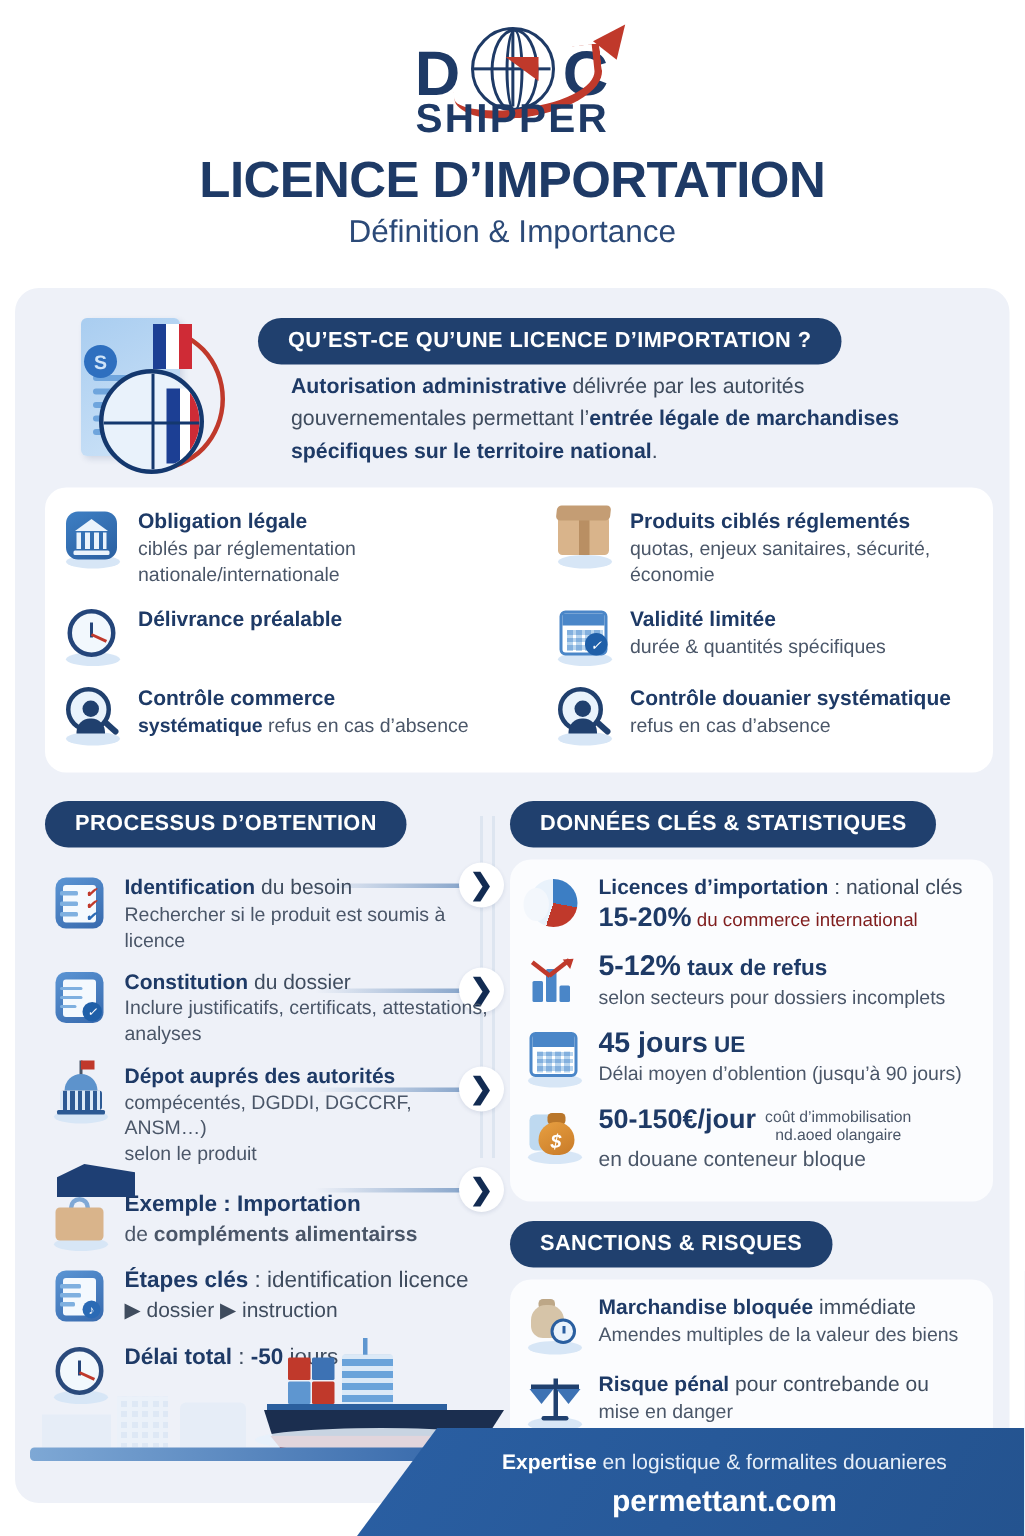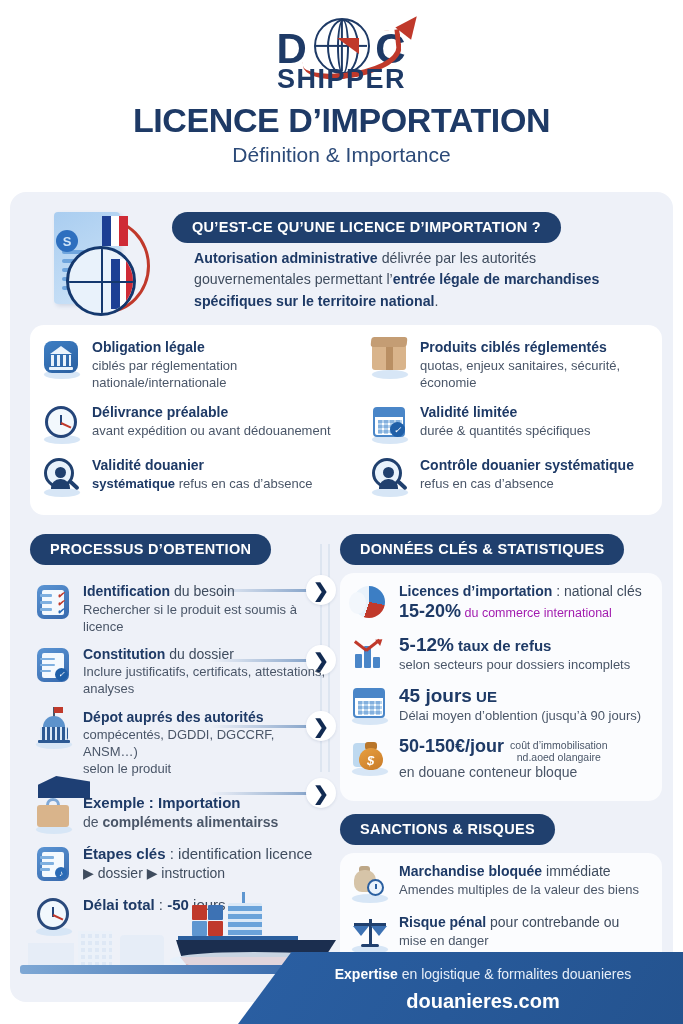--- a/index.html
+++ b/index.html
@@ -365,35 +365,34 @@
           </div>
         </div>
 
         <div class="feat-item">
           <div class="ic">
             <div class="shadow"></div>
               <div class="ic-clock"></div>
           </div>
           <div class="feat-body">
             <div class="feat-title">Délivrance préalable</div>
-            <div class="feat-desc">avant expédition ou avant dédouanement</div>
           </div>
         </div>
 
         <div class="feat-item">
           <div class="ic">
             <div class="shadow"></div>
             <div class="ic-mag">
                 <i class="person"></i>
                 <i class="body2"></i>
               </div>
             <i class="handle" style="position:absolute;left:26px;top:26px;width:12px;height:4px;background:#20406e;border-radius:2px;transform:rotate(42deg)"></i>
           </div>
           <div class="feat-body">
-            <div class="feat-title">Validité douanier</div>
+            <div class="feat-title">Contrôle commerce</div>
             <div class="feat-desc"><b>systématique</b><span> refus en cas d’absence</span></div>
           </div>
         </div>
       </div>
 
       <div class="feat-col right">
         <div class="feat-item">
           <div class="ic">
             <div class="shadow"></div>
             <div class="ic-box">
@@ -519,21 +518,21 @@
       <div class="col-card">
 
         <div class="list-item">
           <div class="ic">
             <div class="ic-pie">
                 <i class="cut"></i>
               </div>
           </div>
           <div class="feat-body">
             <div class="li-title"><span>Licences d’importation</span><span class="reg"> : national clés</span></div>
-            <div><span style="font-size:18px;font-weight:800;color:#1e3a66">15-20%</span><span style="font-size:12.5px;color:#a21caf"> du commerce international</span></div>
+            <div><span style="font-size:18px;font-weight:800;color:#1e3a66">15-20%</span><span style="font-size:12.5px;color:#7f1d1d"> du commerce international</span></div>
           </div>
         </div>
 
         <div class="list-item">
           <div class="ic">
             <div class="ic-bars">
               <i style="left:2px;height:14px"></i>
                 <i style="left:11px;height:22px"></i>
                 <i style="left:20px;height:11px"></i>
               <span class="arrow">
@@ -687,16 +686,16 @@
         <i class="hull-red"></i>
         <i class="foam"></i>
       </div>
       <div class="sea"></div>
     </div>
 
   </div>
 
   <div class="footer">
     <div class="footer-line1"><b>Expertise</b><span> en logistique &amp; formalites douanieres</span></div>
-    <div class="footer-line2">douanieres.com</div>
+    <div class="footer-line2">permettant.com</div>
   </div>
 
 </div>
 
 </body></html>

